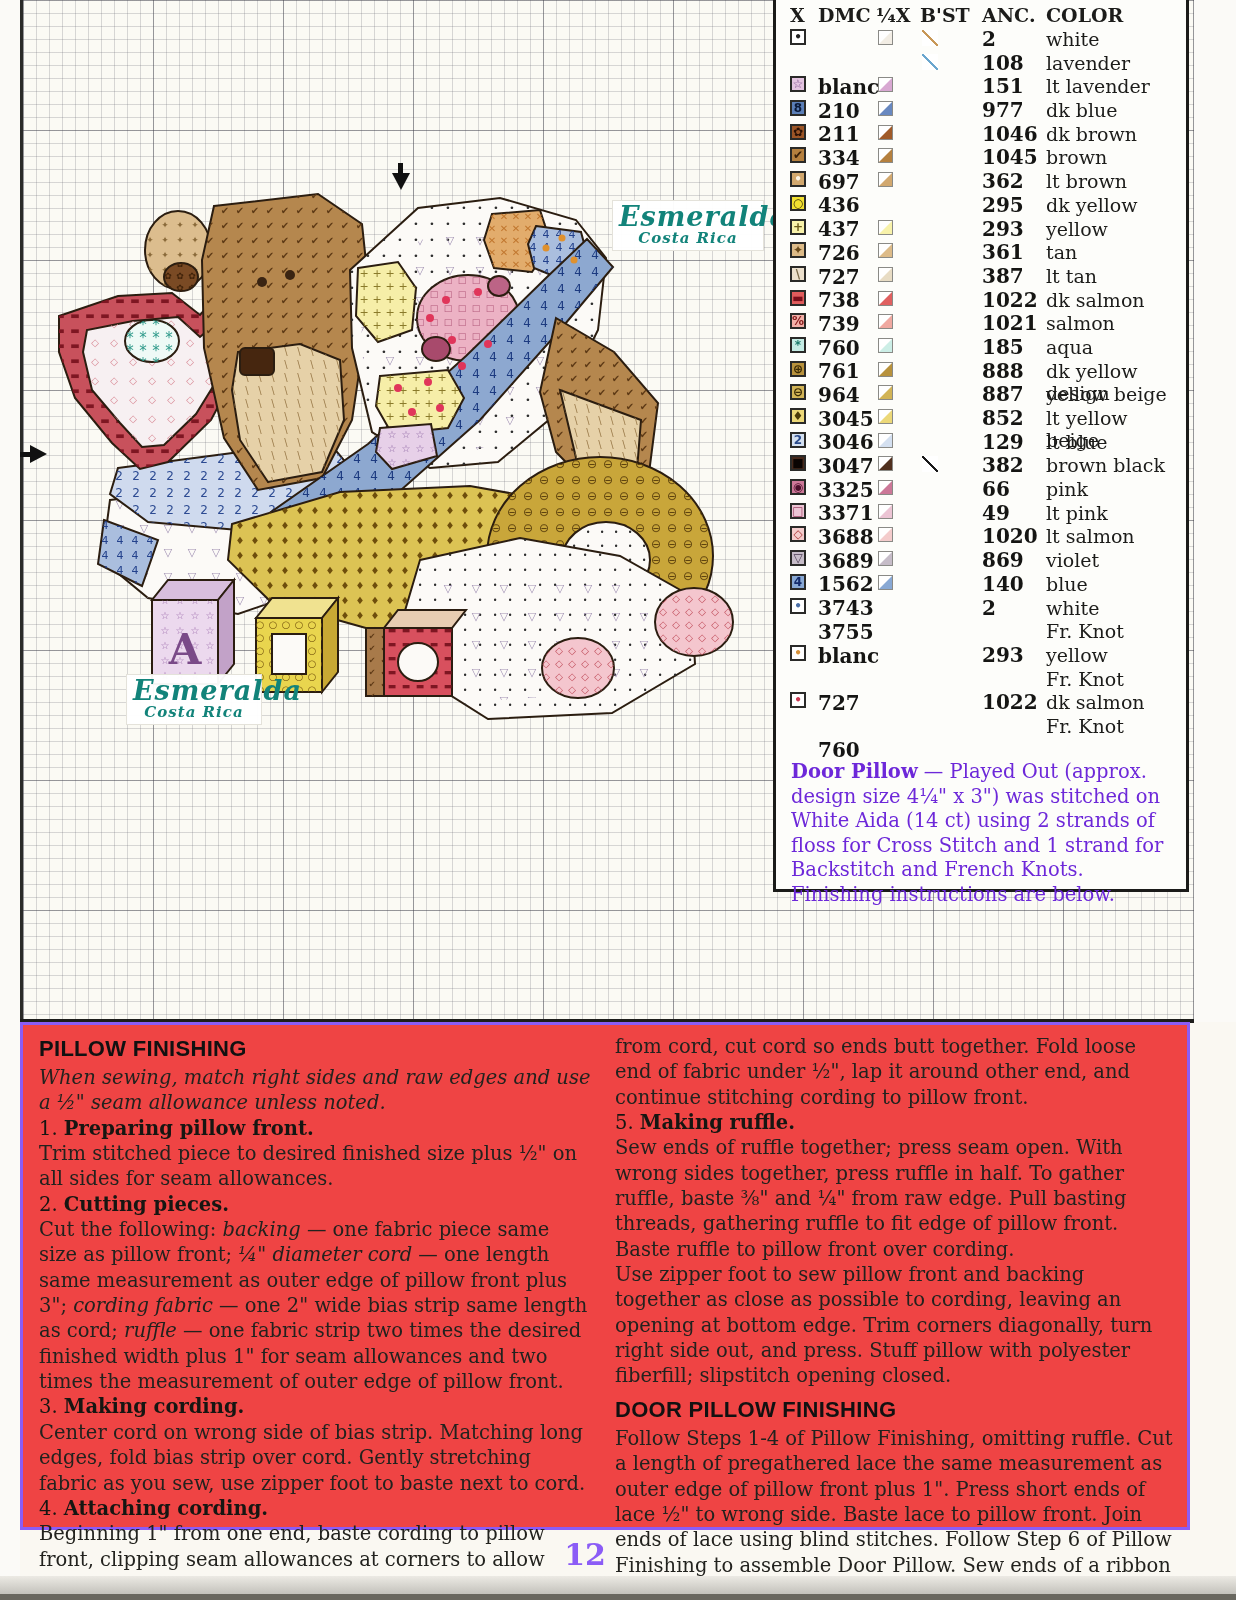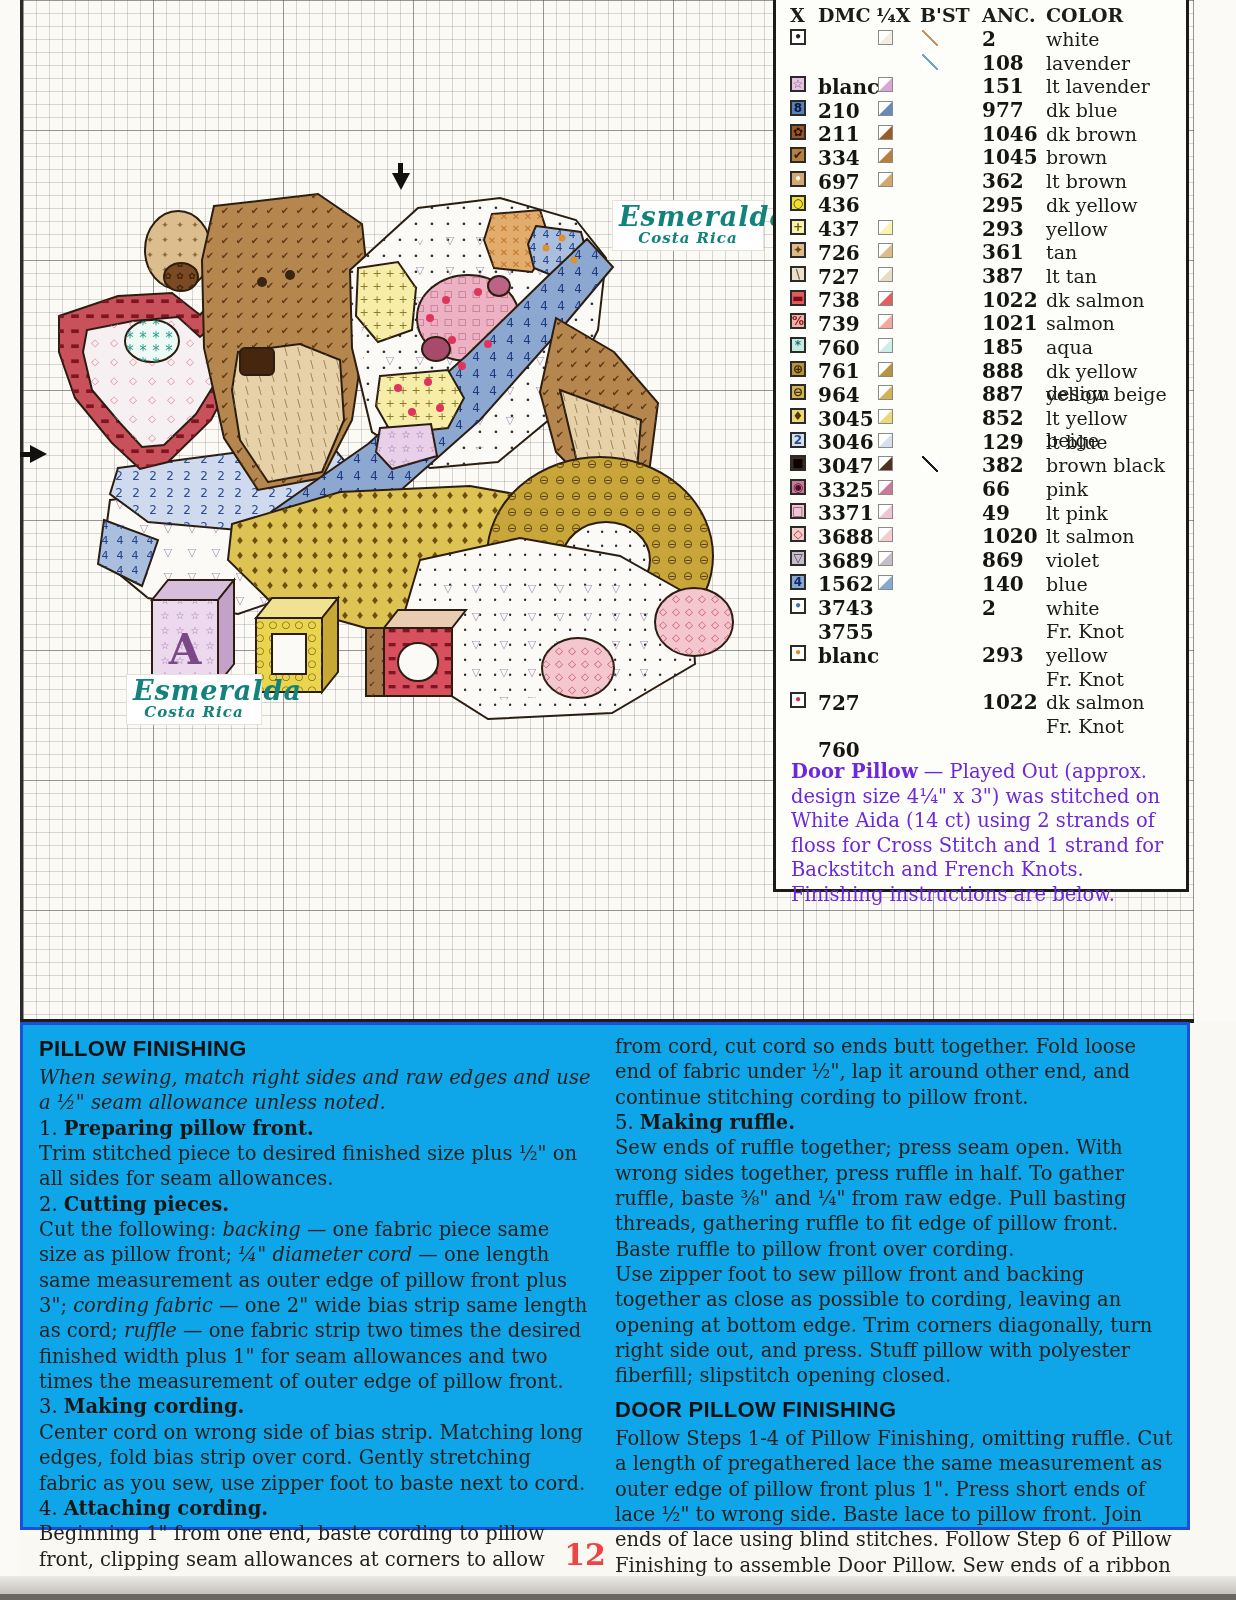--- a/index.html
+++ b/index.html
@@ -46,36 +46,36 @@
   .lg-dmc{position:absolute;left:42px;top:0;font:600 20px "DejaVu Serif",serif;color:#151513;margin-top:48px;}
   .lg-q{position:absolute;left:102px;top:3px;width:15px;height:15px;border:1px solid #8a8a86;box-sizing:border-box;}
   .lg-bst{position:absolute;left:146px;top:3px;width:16px;height:16px;border:1px solid #55555<!-- -->1;box-sizing:border-box;background:#fff;}
   .lg-anc{position:absolute;left:206px;top:0;font:600 20px "DejaVu Serif",serif;color:#151513;}
   .lg-name{position:absolute;left:270px;top:1px;font:19px "DejaVu Serif",serif;color:#1c1c1a;}
   #legend-caption{position:absolute;left:15px;top:760px;width:390px;font:19.5px "DejaVu Serif",serif;
     color:#6d28d9;line-height:1.26;}
   #legend-caption b{font-weight:700;}
 
   
-  #instr-box{position:absolute;left:20px;top:1022px;width:1170px;height:508px;background:#0ea5e9;
-    border:3px solid #1d4ed8;box-sizing:border-box;}
+  #instr-box{position:absolute;left:20px;top:1022px;width:1170px;height:508px;background:#ef4444;
+    border:3px solid #8b5cf6;box-sizing:border-box;}
   .icol{position:absolute;top:9px;}
   #instr-left{left:16px;width:552px;}
   #instr-right{left:592px;width:560px;}
   .ih{font:700 22px "Liberation Sans","DejaVu Sans",sans-serif;letter-spacing:.3px;color:#111;margin:2px 0 3px;}
   .iital{font:italic 19.5px "DejaVu Serif",serif;color:#22221e;line-height:1.3;}
   .istep{font:19.5px "DejaVu Serif",serif;color:#161612;line-height:1.3;}
   .istep b{font-weight:700;}
   .ibody{font:19.5px "DejaVu Serif",serif;color:#22221e;line-height:1.3;}
   .ibody i{font-style:italic;}
   .isp{height:6px;}
 
   
   #page-number{position:absolute;left:0;top:1537px;width:1170px;text-align:center;
-    font:700 30px "DejaVu Serif",serif;color:#ef4444;}
+    font:700 30px "DejaVu Serif",serif;color:#8b5cf6;}
   #bottom-band{position:absolute;left:0;top:1576px;width:1236px;height:24px;
     background:linear-gradient(to bottom,#eceae4,#b6b4ae);}
   #bottom-edge{position:absolute;left:0;top:1594px;width:1236px;height:6px;background:#69675f;}
   #right-margin{position:absolute;left:1194px;top:0;width:42px;height:1022px;background:#fbfaf7;}
   #left-margin{position:absolute;left:0;top:0;width:20px;height:1600px;background:#fbfaf7;}
 </style>
 </head>
 <body>
 
 <div id="page">

